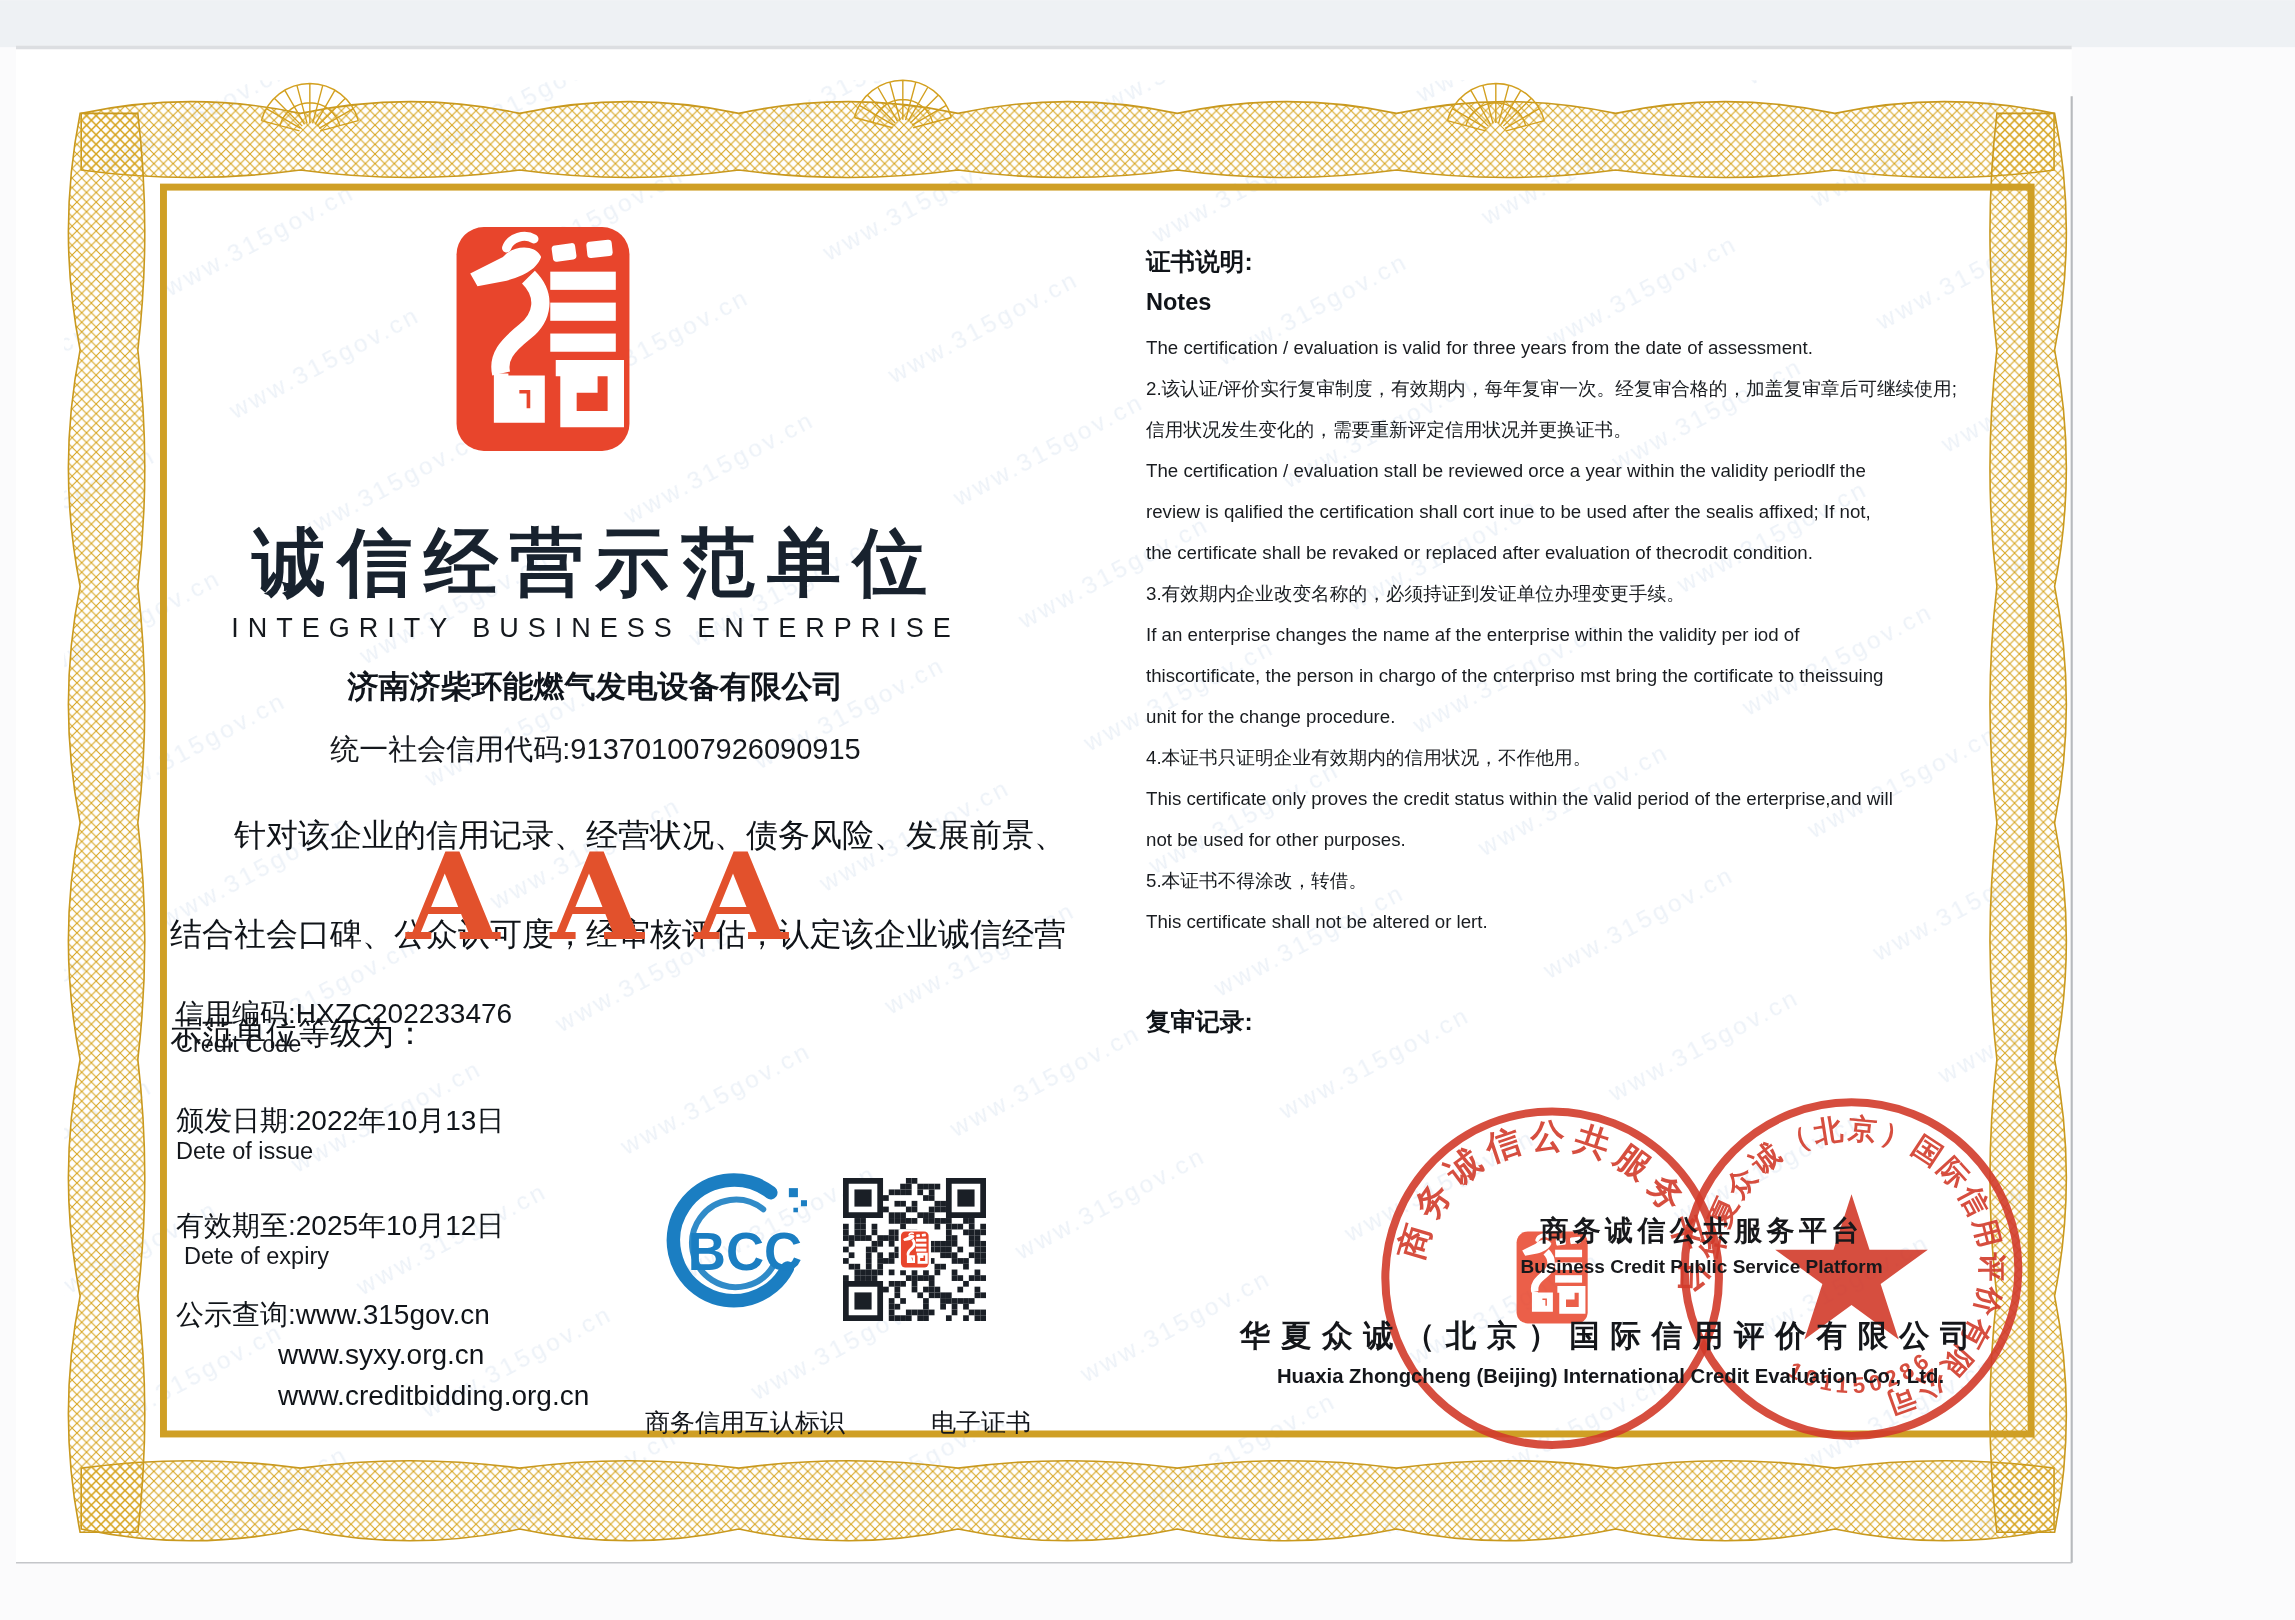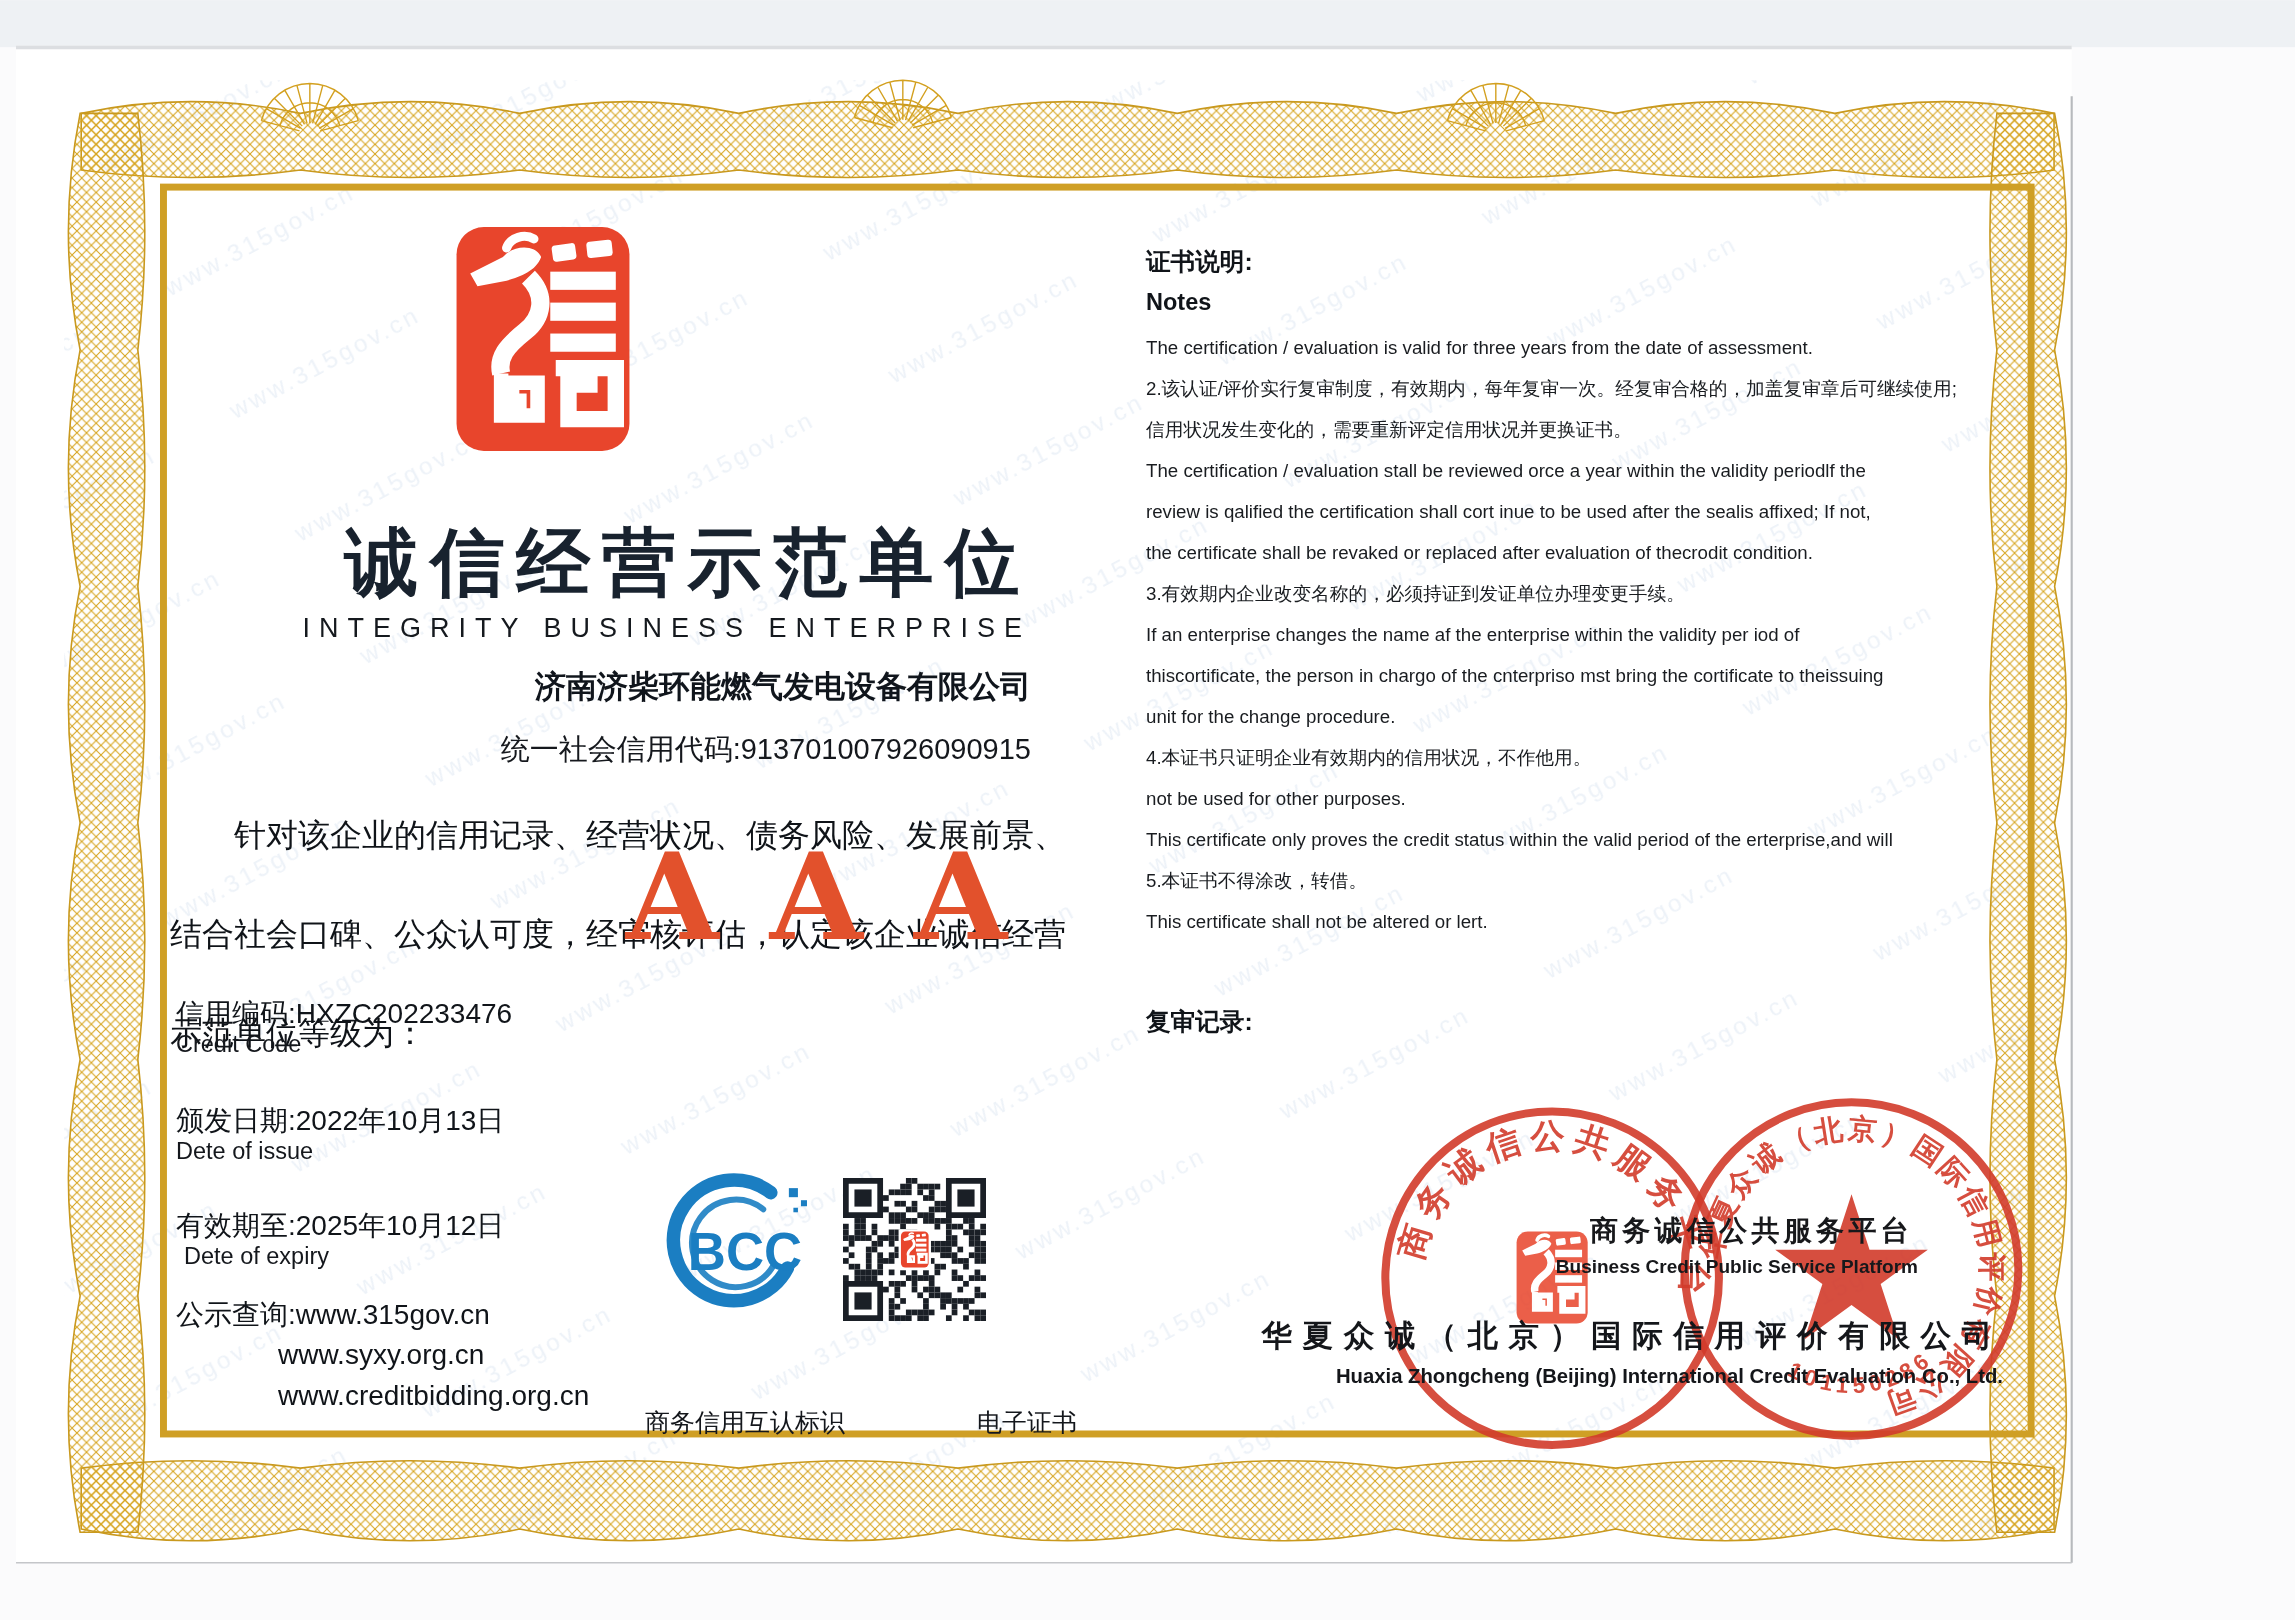--- a/index.html
+++ b/index.html
@@ -1,19 +1,19 @@
 <!DOCTYPE html>
 <html style="font-size:8.5px"><head>
 <meta charset="utf-8">
 <style>
   html,body{margin:0;padding:0;background:#fbfbfc;}
   .stage{position:relative;width:2295px;height:1620px;background:#fbfbfc;overflow:hidden;
          font-family:"Liberation Sans", sans-serif;color:#111;}
   .abs{position:absolute;}
-  .ctr{text-align:right;}
+  .ctr{text-align:center;}
   .nowrap{white-space:nowrap;}
 
   
   .title-cn{left:160px;top:514px;width:871px;font-size:74px;font-weight:bold;letter-spacing:11.8px;
             color:#18222e;font-family:"DejaVu Serif", serif;}
   .title-en{left:160px;top:613px;width:871px;font-size:27px;letter-spacing:9px;color:#15191e;font-weight:500;}
   .company{left:160px;top:666px;width:871px;font-size:31px;font-weight:bold;color:#10151c;}
   .uscc{left:160px;top:730px;width:871px;font-size:29px;color:#15181d;}
   .bodypara{left:170px;top:786px;width:919px;font-size:32px;line-height:99px;color:#0f1318;}
   .bodypara div:first-child{text-indent:2em;}
@@ -394,22 +394,22 @@
       <div class="note-line">2.该认证/评价实行复审制度，有效期内，每年复审一次。经复审合格的，加盖复审章后可继续使用;</div>
       <div class="note-line">信用状况发生变化的，需要重新评定信用状况并更换证书。</div>
       <div class="note-line">The certification / evaluation stall be reviewed orce a year within the validity periodlf the</div>
       <div class="note-line">review is qalified the certification shall cort inue to be used after the sealis affixed; If not,</div>
       <div class="note-line">the certificate shall be revaked or replaced after evaluation of thecrodit condition.</div>
       <div class="note-line">3.有效期内企业改变名称的，必须持证到发证单位办理变更手续。</div>
       <div class="note-line">If an enterprise changes the name af the enterprise within the validity per iod of</div>
       <div class="note-line">thiscortificate, the person in chargo of the cnterpriso mst bring the cortificate to theissuing</div>
       <div class="note-line">unit for the change procedure.</div>
       <div class="note-line">4.本证书只证明企业有效期内的信用状况，不作他用。</div>
+      <div class="note-line">This certificate only proves the credit status within the valid period of the erterprise,and will</div>
       <div class="note-line">not be used for other purposes.</div>
-      <div class="note-line">This certificate only proves the credit status within the valid period of the erterprise,and will</div>
       <div class="note-line">5.本证书不得涂改，转借。</div>
       <div class="note-line">This certificate shall not be altered or lert.</div>
     </div>
 
   <div class="abs rev-cn nowrap">复审记录:</div>
 
   <svg class="abs" style="left:1357px;top:1090px" width="695" height="385" viewBox="0 0 1300 720">
     <defs>
       <path id="ringL" d="M 121 352 A 244 244 0 1 1 609 352 A 244 244 0 1 1 121 352"></path>
       <path id="ringR" d="M 681 335 A 244 244 0 1 1 1169 335 A 244 244 0 1 1 681 335"></path>

